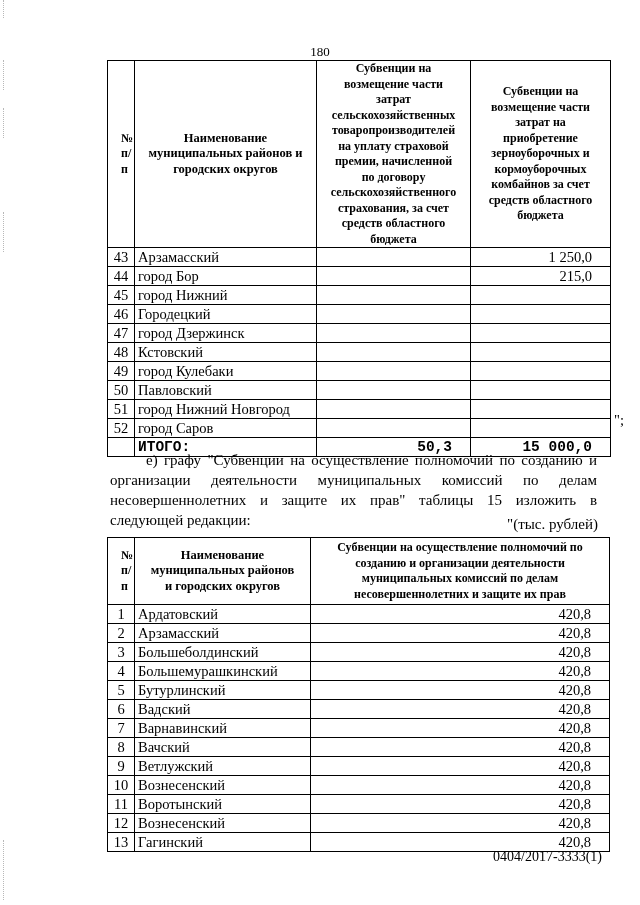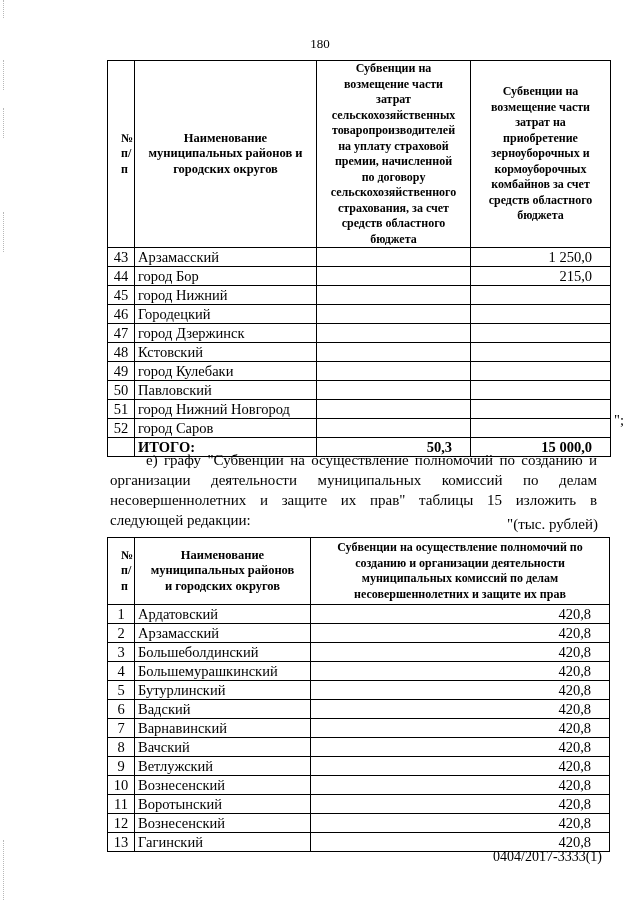--- a/index.html
+++ b/index.html
@@ -1,28 +1,28 @@
 <!DOCTYPE html>
 <html><head>
 <meta charset="utf-8">
 <style>
   html, body { margin: 0; padding: 0; }
   body {
     width: 640px; height: 905px; background: #ffffff; position: relative; overflow: hidden;
     font-family: "Liberation Serif", "DejaVu Serif", serif; color: #000;
   }
   .scan-mark { position: absolute; left: 3px; width: 1px; border-left: 1px dotted #b8b8b8; }
-  .page-num { position: absolute; top: 36px; left: 0; width: 640px; text-align: center; font-size: 13px; }
+  .page-num { position: absolute; top: 44px; left: 0; width: 640px; text-align: center; font-size: 13px; }
   table { border-collapse: collapse; position: absolute; table-layout: fixed; }
   td, th { border: 1px solid #000; padding: 0 3px; font-size: 14.5px; line-height: 18px; white-space: nowrap; overflow: hidden; }
   th { font-weight: bold; font-size: 12px; line-height: 15.5px; text-align: center; white-space: normal; vertical-align: middle; padding: 0 13px; }
   td.num { text-align: center; padding: 0 2px; }
   td.val { text-align: right; padding-right: 18px; }
   tr.body-row td { height: 18px; }
-  tr.total td { font-weight: bold; }
+  tr.total td { font-weight: bold; font-family: Liberation Mono, monospace; }
   #t1 { left: 107px; top: 60px; width: 503px; }
   #t2 { left: 107px; top: 537px; width: 502px; }
   .tail-quote { position: absolute; left: 614px; top: 412px; font-size: 14.5px; }
   .para { position: absolute; left: 110px; width: 487px; top: 450px; font-size: 15px; line-height: 20px; text-align: justify; }
   .para .line { display: block; text-align: justify; text-align-last: justify; }
   .para .line.first { text-indent: 36px; }
   .para .line.last { text-align-last: left; }
   .units { position: absolute; right: 42px; top: 516px; font-size: 15px; }
   .doc-code { position: absolute; right: 38px; top: 849px; font-size: 14px; }
 </style>

